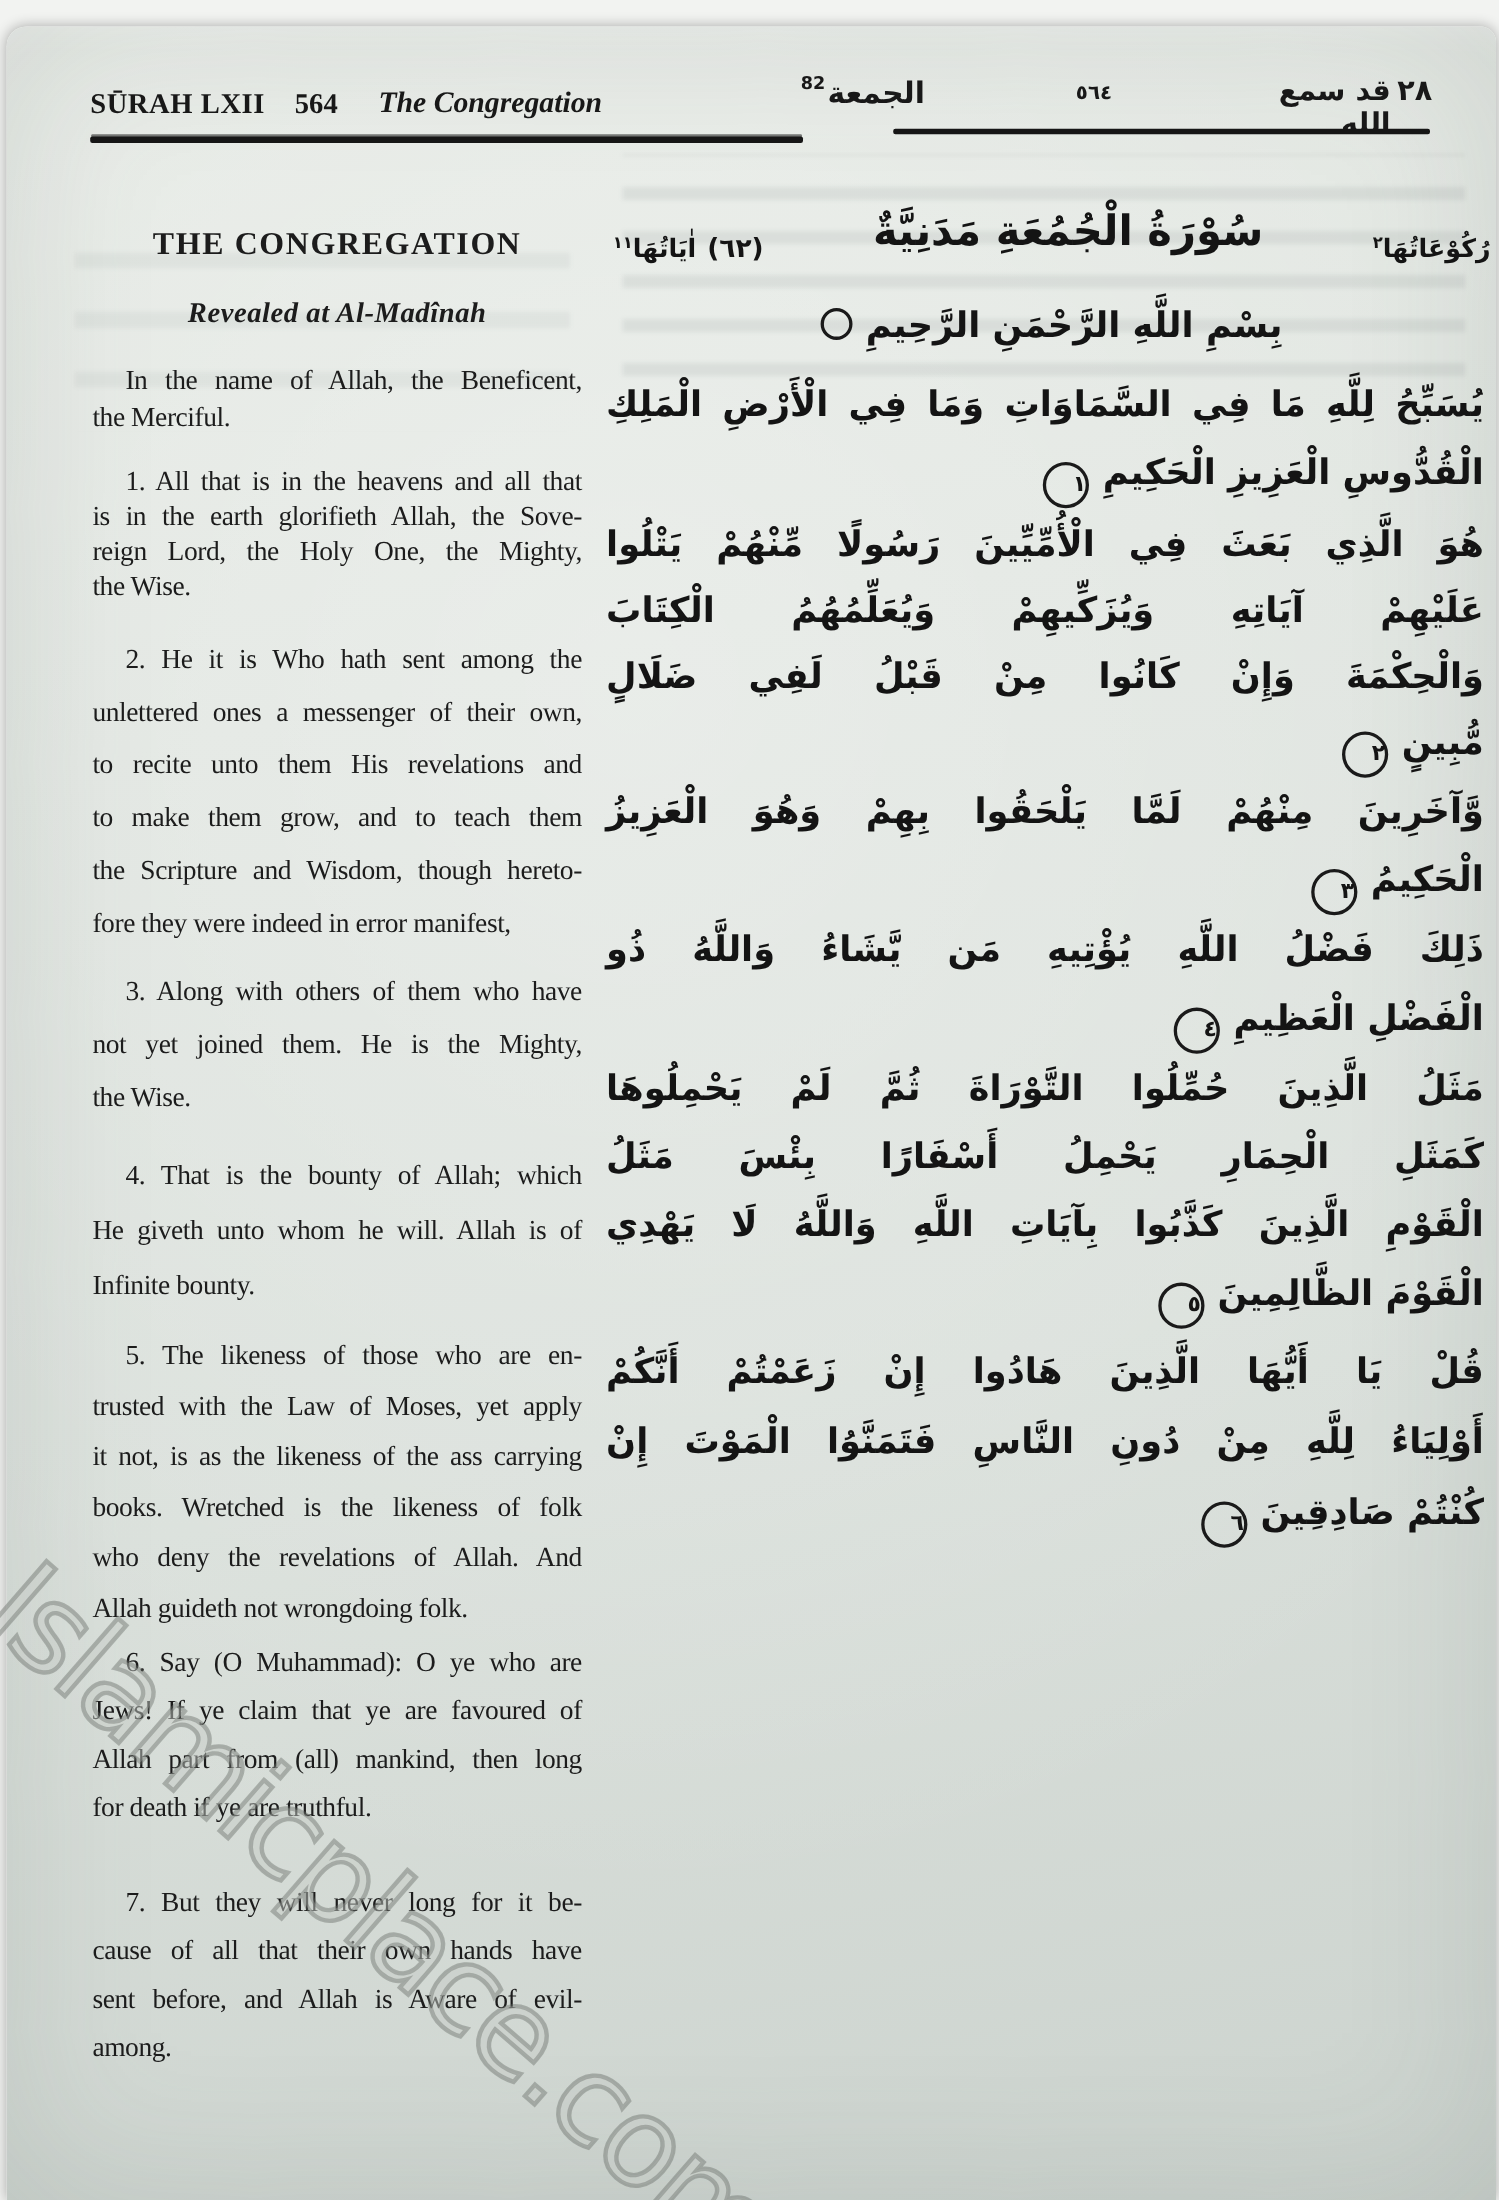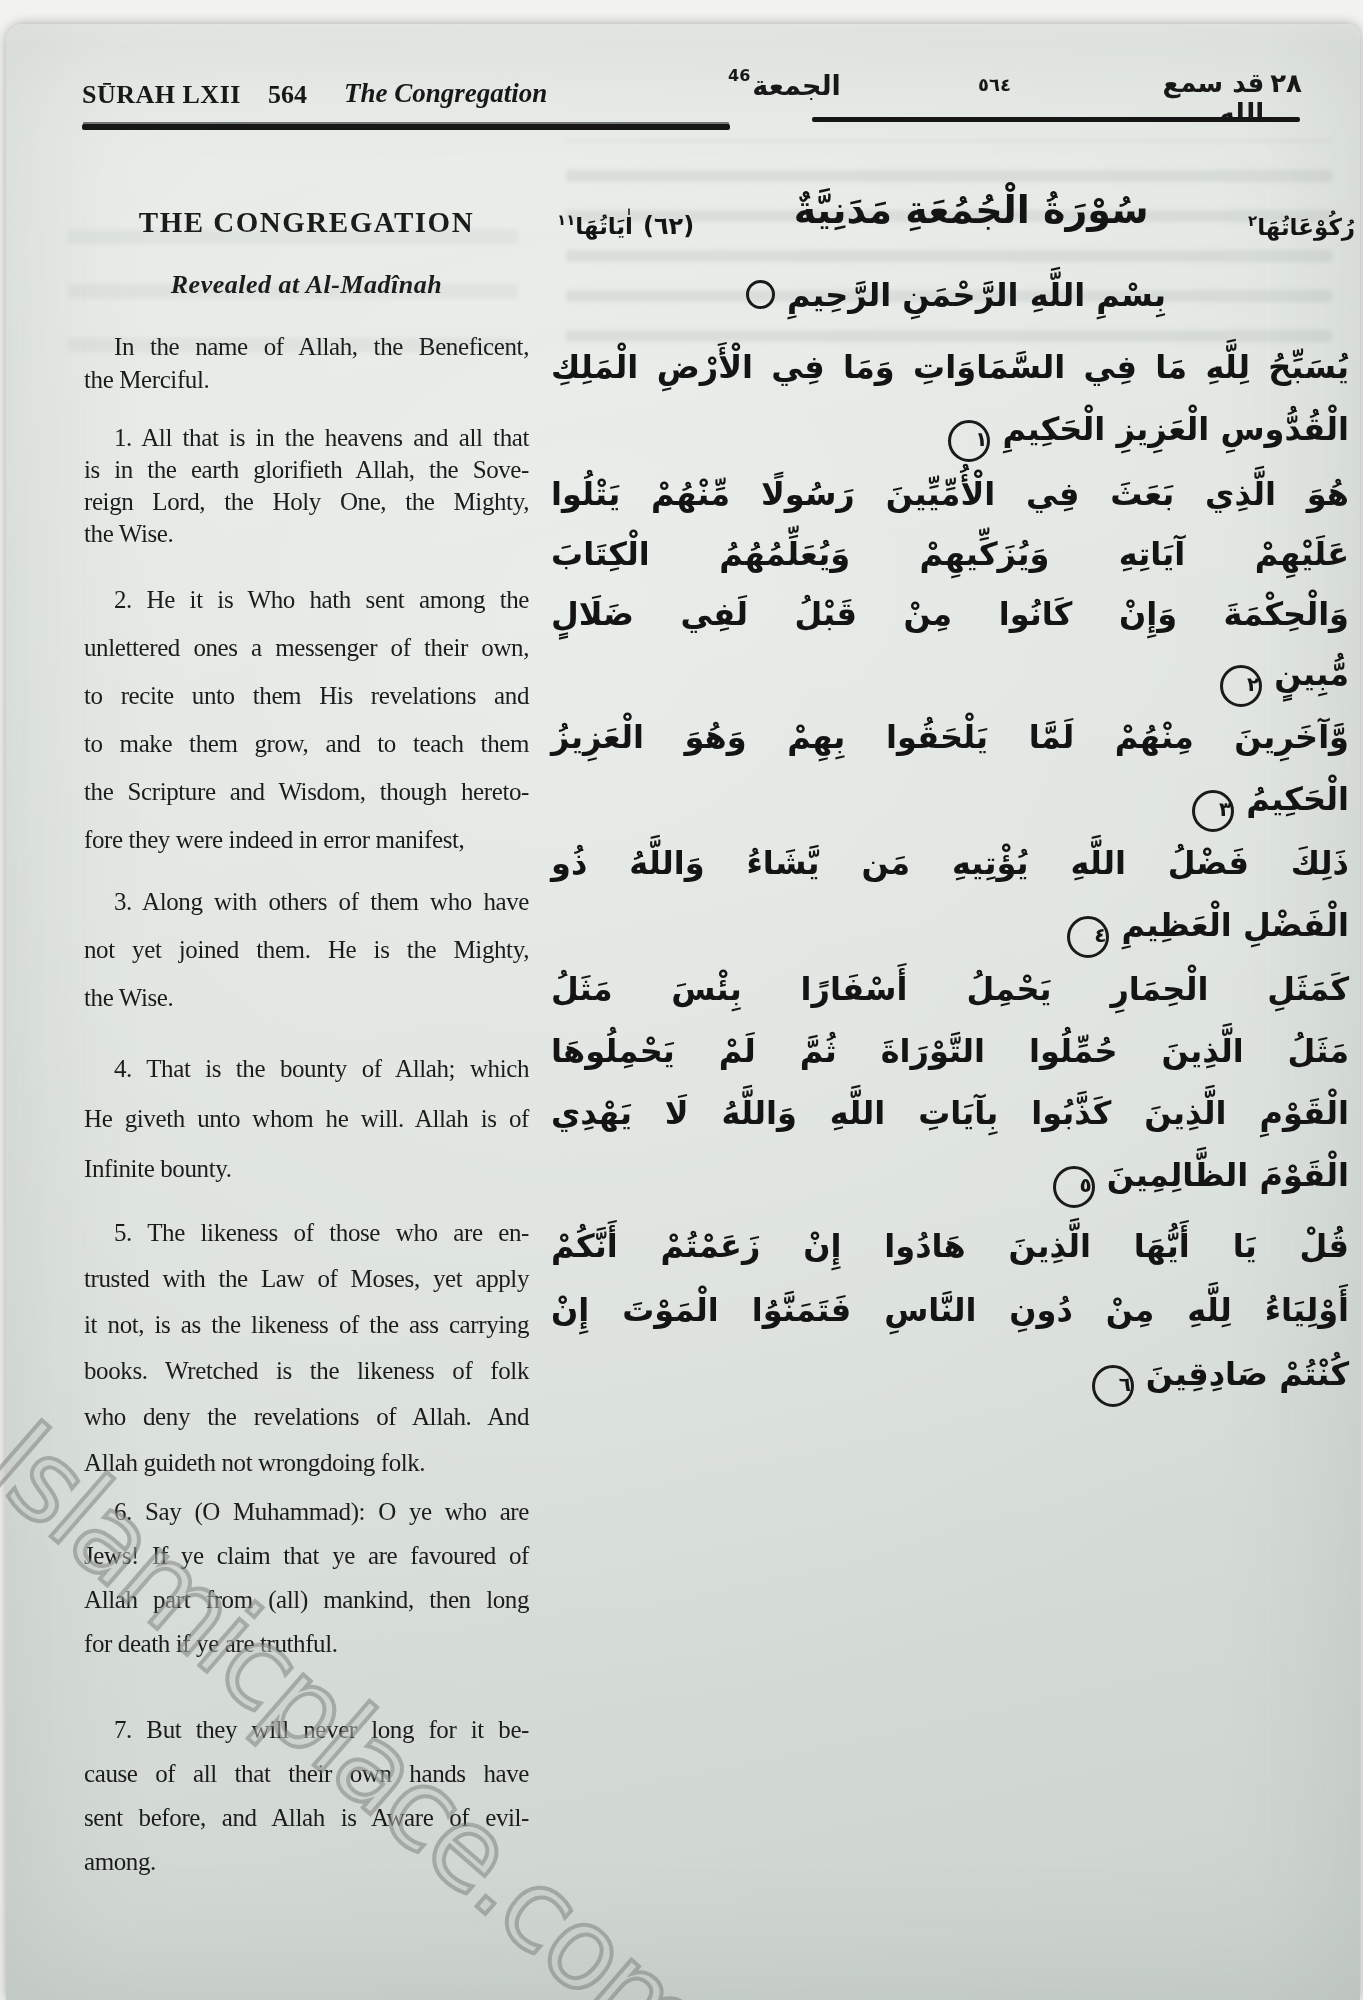--- a/index.html
+++ b/index.html
@@ -89,21 +89,21 @@
 
   <div class="ghost ghost-right"></div>
   <div class="ghost ghost-left"></div>
 
   <div class="hdr-item h-surah">SŪRAH LXII</div>
   <div class="hdr-item h-pnum">564</div>
   <div class="hdr-item h-title">The Congregation</div>
 
   <div class="hdr-item h-ar h-arname" dir="rtl">
     <span>الجمعة</span>
-    <span class="supnum">46</span>
+    <span class="supnum">82</span>
   </div>
   <div class="hdr-item h-arpage">٥٦٤</div>
   <div class="hdr-item h-ar h-juz" dir="rtl">
     <span>٢٨</span>
     <span>قد سمع الله</span>
   </div>
 
   <div class="rule rule-left"></div>
   <div class="rule rule-right"></div>
 
@@ -204,22 +204,22 @@
   </div>
 
   <div class="ablk a-v4">
     <div class="aln">ذَلِكَ فَضْلُ اللَّهِ يُؤْتِيهِ مَن يَّشَاءُ وَاللَّهُ ذُو</div>
     <div class="aln alast">
       <span>الْفَضْلِ الْعَظِيمِ</span><span class="vnum">٤</span>
     </div>
   </div>
 
   <div class="ablk a-v5">
+    <div class="aln">مَثَلُ الَّذِينَ حُمِّلُوا التَّوْرَاةَ ثُمَّ لَمْ يَحْمِلُوهَا</div>
     <div class="aln">كَمَثَلِ الْحِمَارِ يَحْمِلُ أَسْفَارًا بِئْسَ مَثَلُ</div>
-    <div class="aln">مَثَلُ الَّذِينَ حُمِّلُوا التَّوْرَاةَ ثُمَّ لَمْ يَحْمِلُوهَا</div>
     <div class="aln">الْقَوْمِ الَّذِينَ كَذَّبُوا بِآيَاتِ اللَّهِ وَاللَّهُ لَا يَهْدِي</div>
     <div class="aln alast">
       <span>الْقَوْمَ الظَّالِمِينَ</span><span class="vnum">٥</span>
     </div>
   </div>
 
   <div class="ablk a-v6">
     <div class="aln">قُلْ يَا أَيُّهَا الَّذِينَ هَادُوا إِنْ زَعَمْتُمْ أَنَّكُمْ</div>
     <div class="aln">أَوْلِيَاءُ لِلَّهِ مِنْ دُونِ النَّاسِ فَتَمَنَّوُا الْمَوْتَ إِنْ</div>
     <div class="aln alast">

